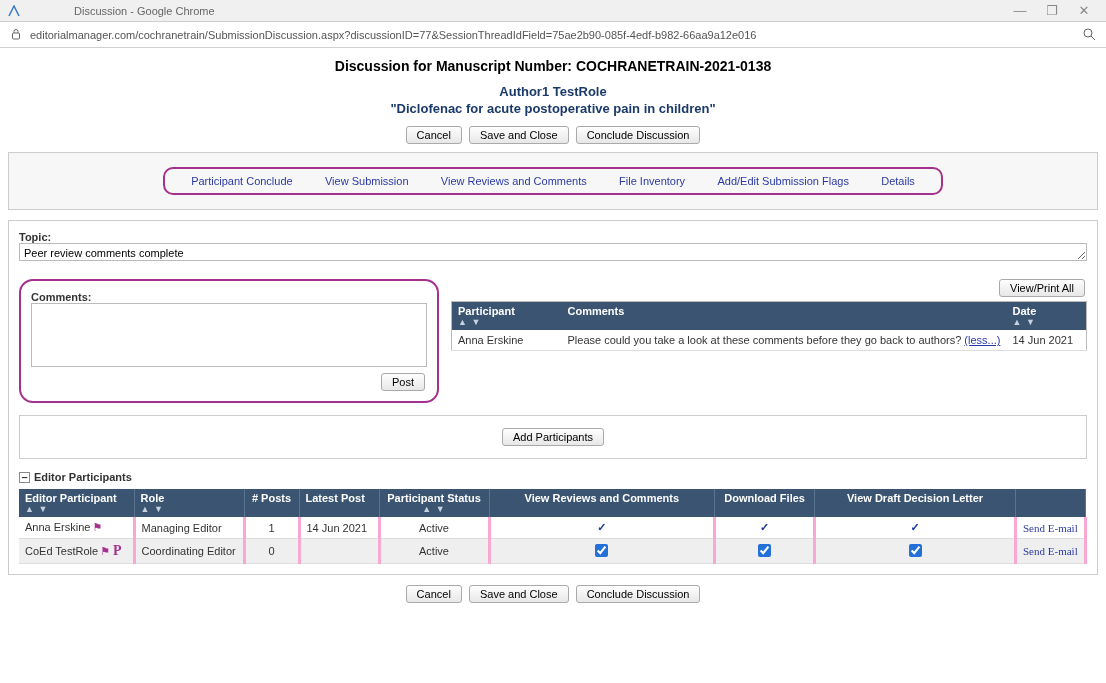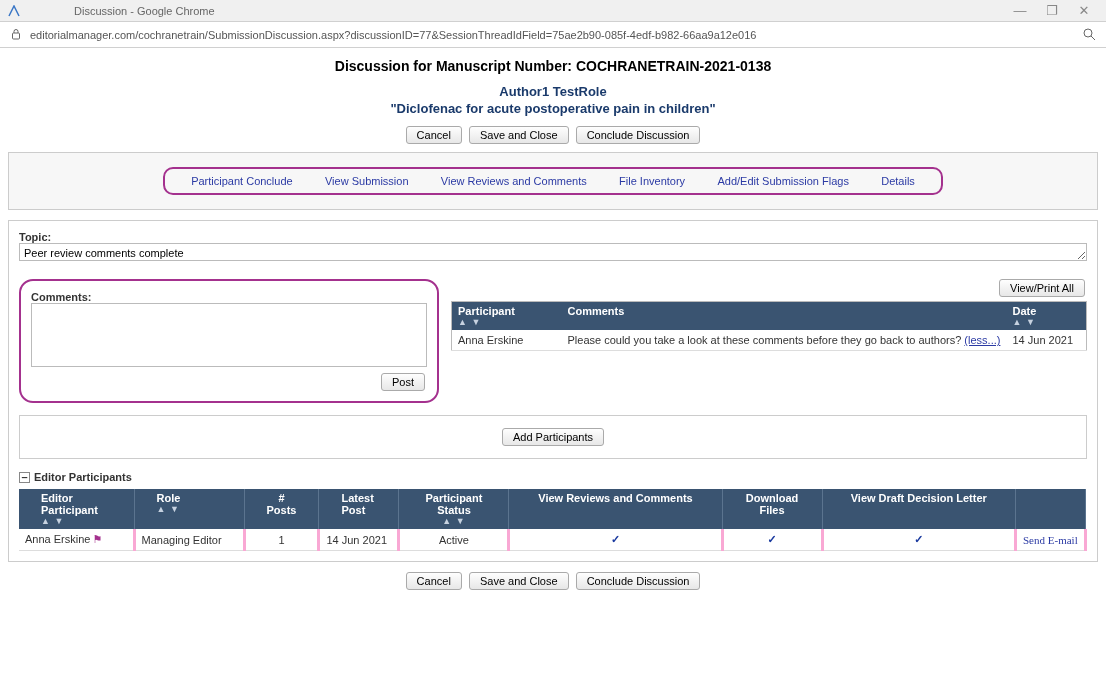--- a/index.html
+++ b/index.html
@@ -32,21 +32,21 @@
 .rightcol .vpall { text-align: right; margin-bottom: 4px; }
 table.grid { width: 100%; border-collapse: collapse; font-size: 11px; border:1px solid #bbb; }
 table.grid th { background: #3a5471; color: #fff; text-align: left; padding: 3px 6px; font-weight: bold; vertical-align: top; }
 table.grid td { padding: 4px 6px; border-bottom: 1px solid #ddd; vertical-align: top; }
 .sortarrows { font-size: 9px; color: #c7d2e0; display:block; letter-spacing:1px; }
 .less { color: #2b3aa4; }
 .addp { text-align: center; border: 1px solid #ccc; padding: 12px; margin: 12px 0; }
 .fieldset-title { font-weight: bold; font-size: 11px; display:flex; align-items:center; gap:4px; margin-bottom:6px; }
 .fieldset-title .toggle-icon { width:11px; height:11px; border:1px solid #888; display:inline-flex; align-items:center; justify-content:center; font-size:11px; line-height:9px; cursor:pointer;}
 table.grid2 { width: 100%; border-collapse: collapse; font-size: 11px; }
-table.grid2 th { background: #3a5471; color: #fff; text-align: left; padding: 3px 22px; font-weight: bold; vertical-align: top; border-right:1px solid #5b748f;}
+table.grid2 th { background: #3a5471; color: #fff; text-align: left; padding: 3px 6px; font-weight: bold; vertical-align: top; border-right:1px solid #5b748f;}
 table.grid2 th.center { text-align:center; }
 table.grid2 td { padding: 4px 6px; border-bottom: 1px solid #ddd; border-right:3px solid #f9a8d4; }
 table.grid2 tr:nth-child(even) td { background:#efefef; }
 table.grid2 td.center { text-align:center; }
 .check { color: #1a3a9f; font-weight:bold; }
 a.bluelink { color: #2b3aa4; text-decoration:none;font-family:Liberation Serif, serif; }
 .flag-icon { color:#a4318e; font-size:11px; margin-left:2px; }
 .p-icon { color:#a4318e; font-weight:bold; font-family:serif; font-size:14px; margin-left:3px; }
 input[type=checkbox].bluecb { accent-color:#2270d8; width:13px; height:13px; }
 </style>
@@ -169,20 +169,31 @@
           <td><span>Anna Erskine</span><span class="flag-icon">⚑</span></td>
           <td>Managing Editor</td>
           <td class="center">1</td>
           <td>14 Jun 2021</td>
           <td class="center">Active</td>
           <td class="center"><span class="check">✓</span></td>
           <td class="center"><span class="check">✓</span></td>
           <td class="center"><span class="check">✓</span></td>
           <td><a href="#" class="bluelink">Send E-mail</a></td>
         </tr>
+        <tr>
+          <td><span>CoEd TestRole</span><span class="flag-icon">⚑</span><span class="p-icon">P</span></td>
+          <td>Coordinating Editor</td>
+          <td class="center">0</td>
+          <td></td>
+          <td class="center">Active</td>
+          <td class="center"><input type="checkbox" class="bluecb" checked="" style=""></td>
+          <td class="center"><input type="checkbox" class="bluecb" checked="" style=""></td>
+          <td class="center"><input type="checkbox" class="bluecb" checked="" style=""></td>
+          <td><a href="#" class="bluelink">Send E-mail</a></td>
+        </tr>
       </tbody>
     </table>
   </div>
 
   <div class="btnrow">
     <button class="graybtn">Cancel</button>
     <button class="graybtn">Save and Close</button>
     <button class="graybtn">Conclude Discussion</button>
   </div>
 </div>

